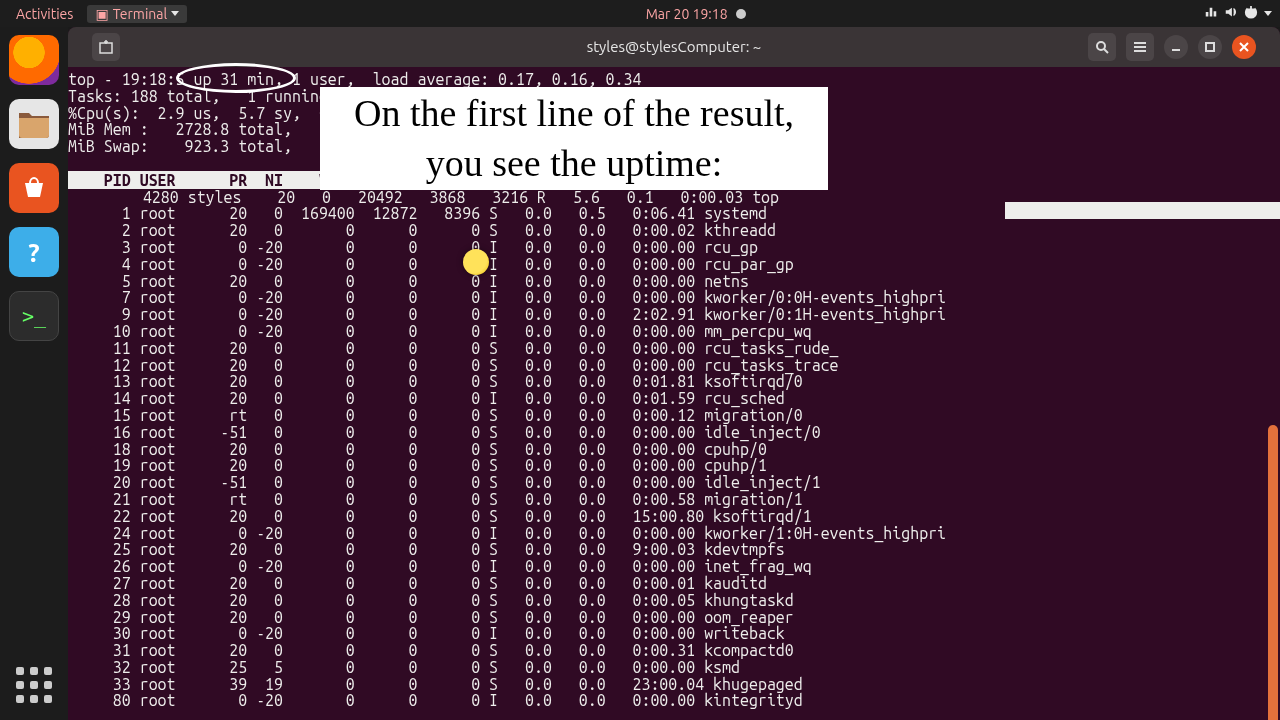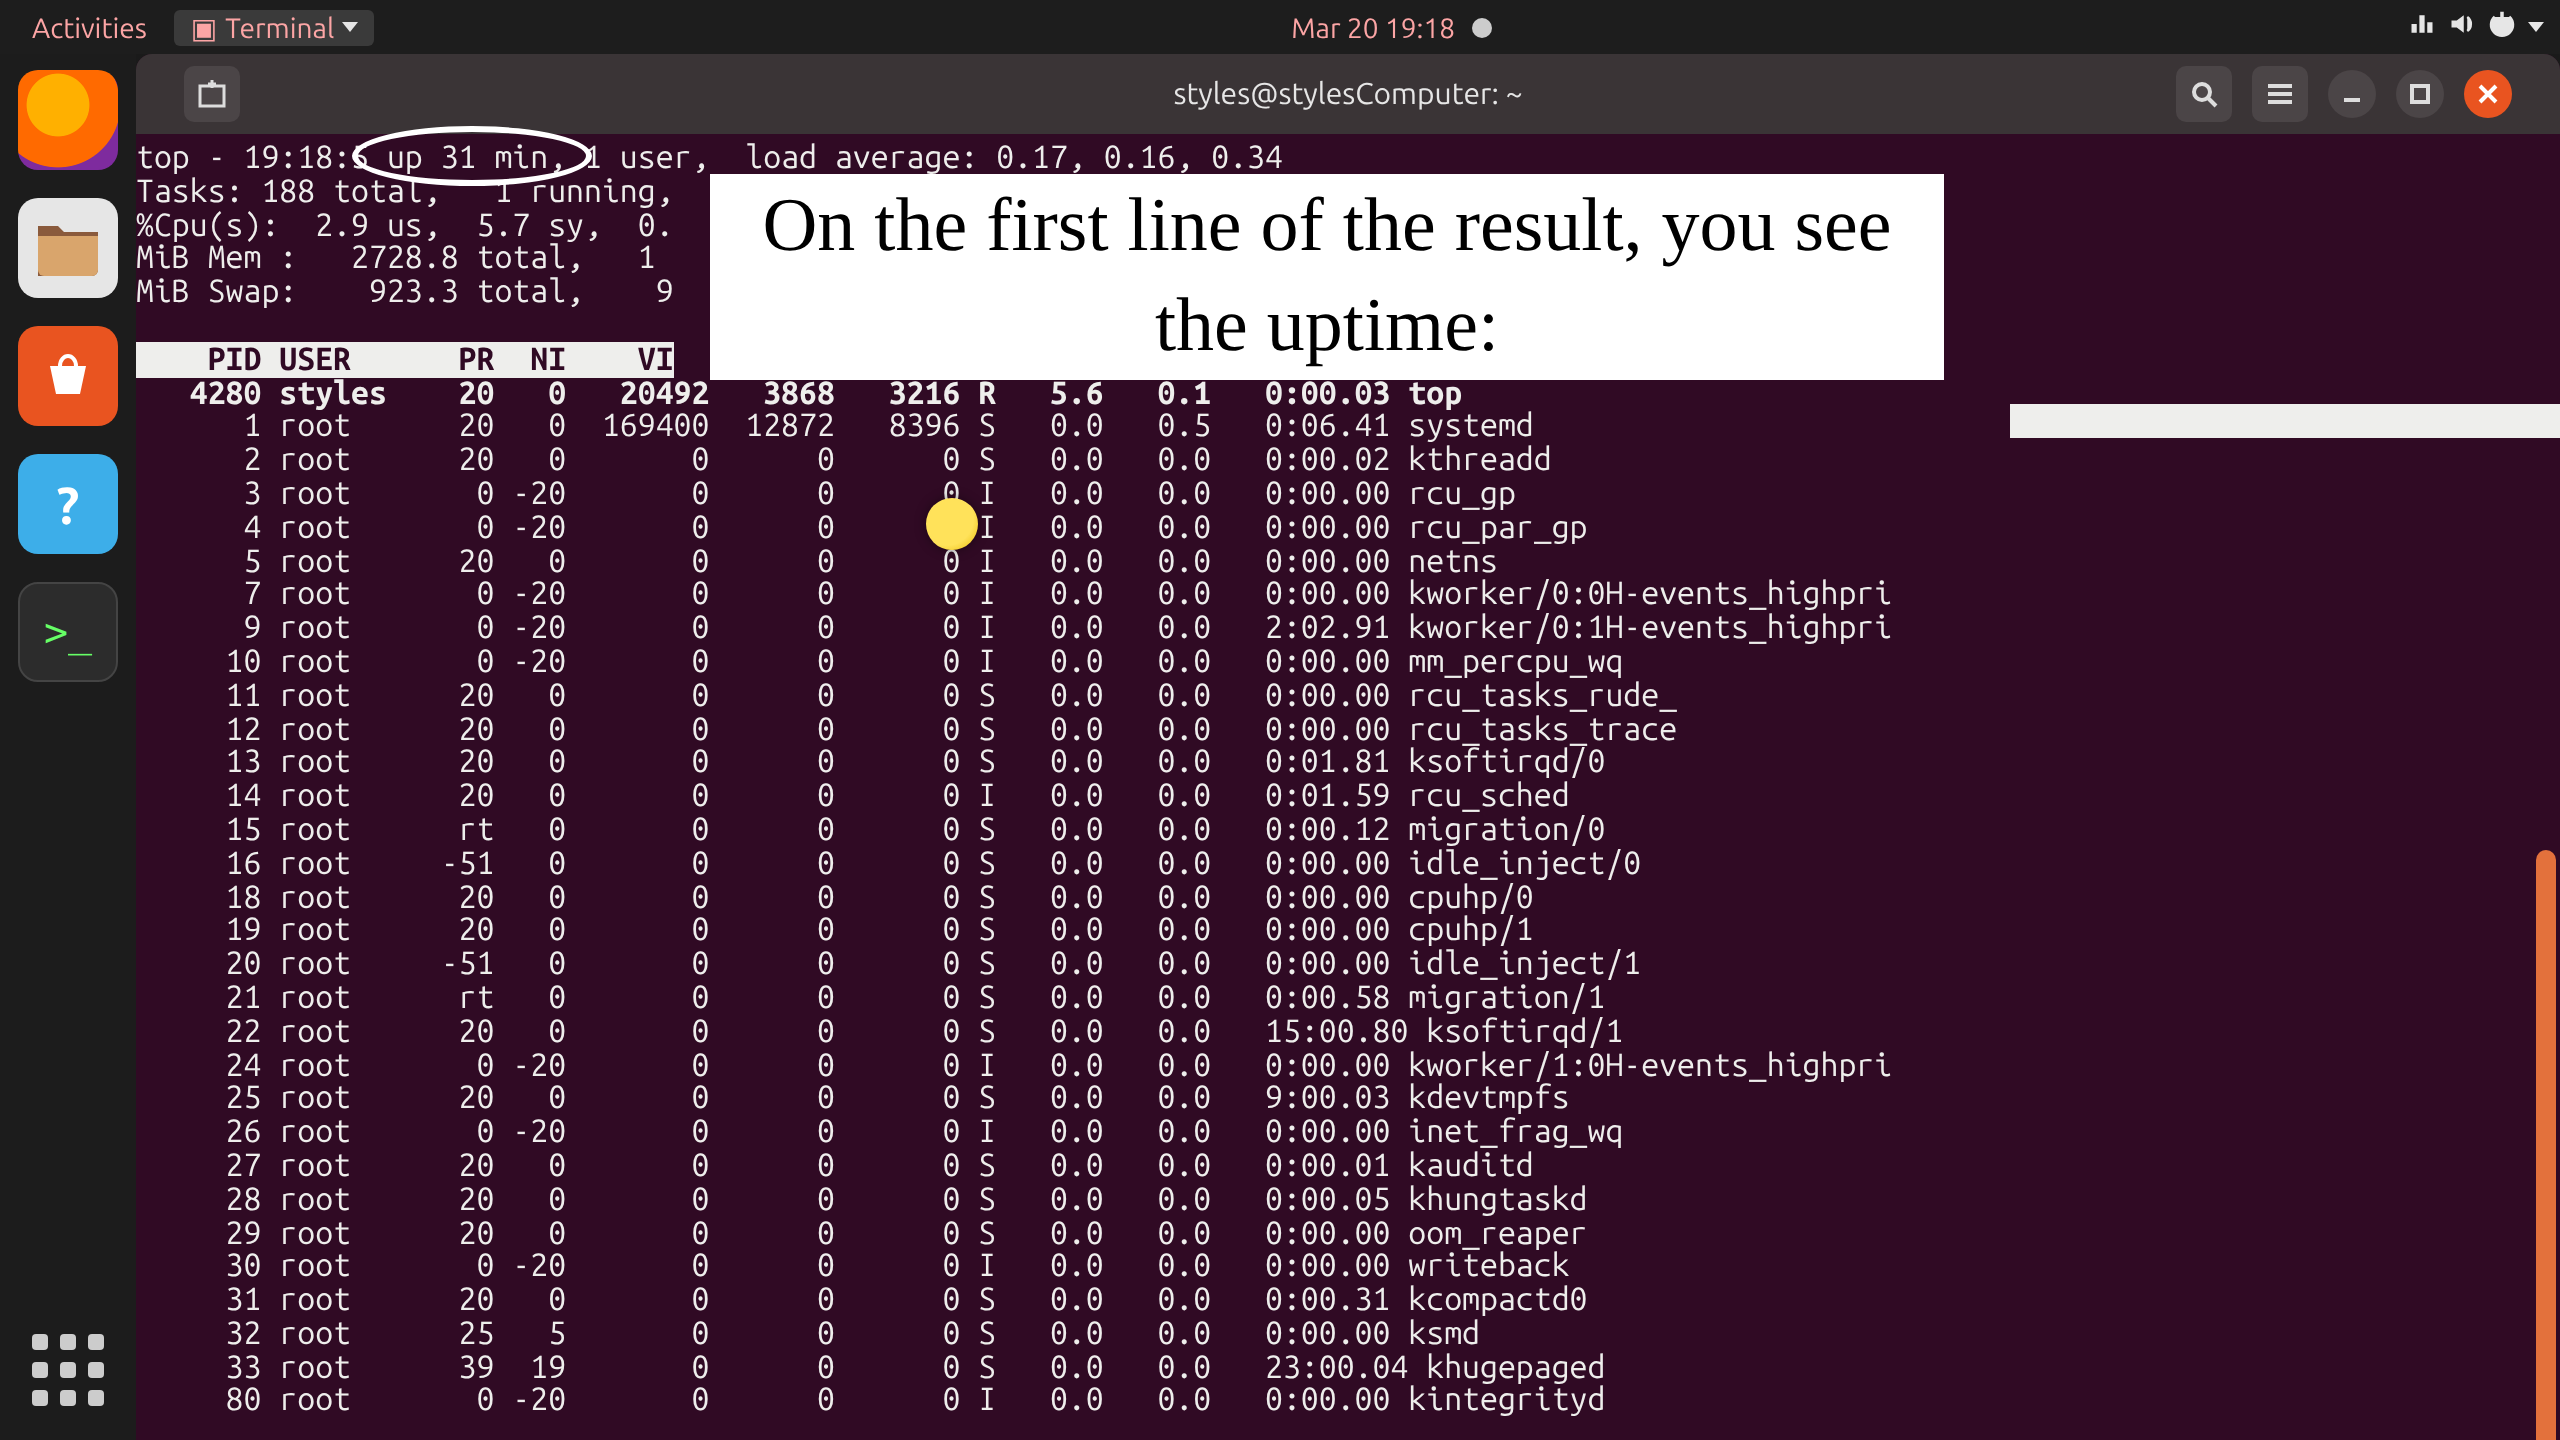--- a/index.html
+++ b/index.html
@@ -107,43 +107,42 @@
 
   .term-body {
     padding: 4px 0 0 0;
     white-space: pre;
     font-family: "Ubuntu Mono","DejaVu Sans Mono",monospace;
     letter-spacing: 0px;
   }
   .hdr-row {
     background:#eeeeec; color:#300a24; font-weight:bold;
   }
-  .row-bold { font-weight:bold; }
+  .row-bold { font-weight:normal;padding-left:48px; }
 
   
   .circle-anno {
     position:absolute;
     left: 176px; top: 63px;
     width: 120px; height: 30px;
     border: 3px solid #fff;
     border-radius: 50%;
     pointer-events:none;
   }
   .text-anno {
     position:absolute;
     left: 320px; top: 87px;
-    width: 617px; height: 103px;
+    width: 508px; height: 103px;
     background:#fff; color:#000;
     font-family: Georgia, "Times New Roman", serif;
     font-size: 38px;
     line-height: 1.3;
     display:flex; align-items:center; justify-content:center;
     text-align:center;
     padding: 6px 20px;
-    margin-left: 35px;
   }
   .yellow-dot {
     position:absolute;
     left: 463px; top: 249px;
     width: 26px; height: 26px; border-radius:50%;
     background: radial-gradient(circle at 40% 40%, #ffe25a 0 60%, #e6b800 100%);
     box-shadow: 0 0 6px rgba(0,0,0,0.4);
     pointer-events:none;
   }
   .term-scroll {

